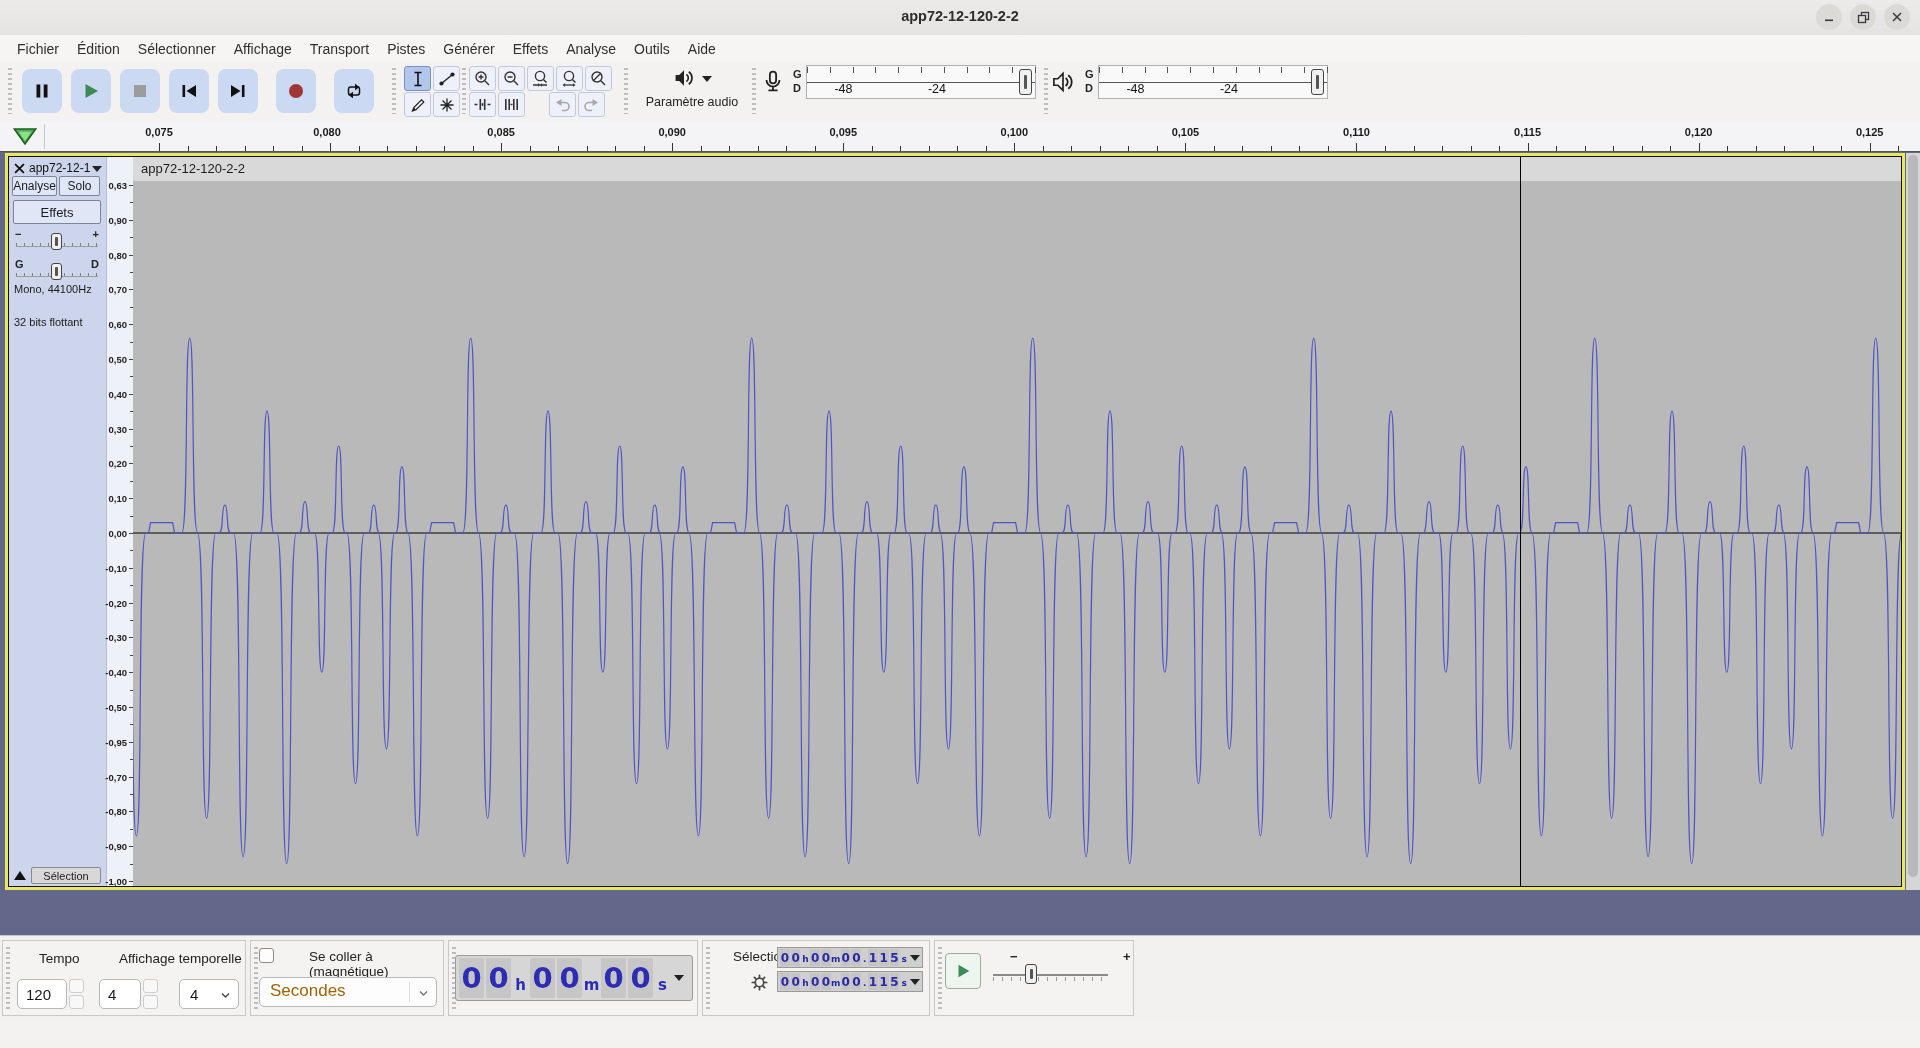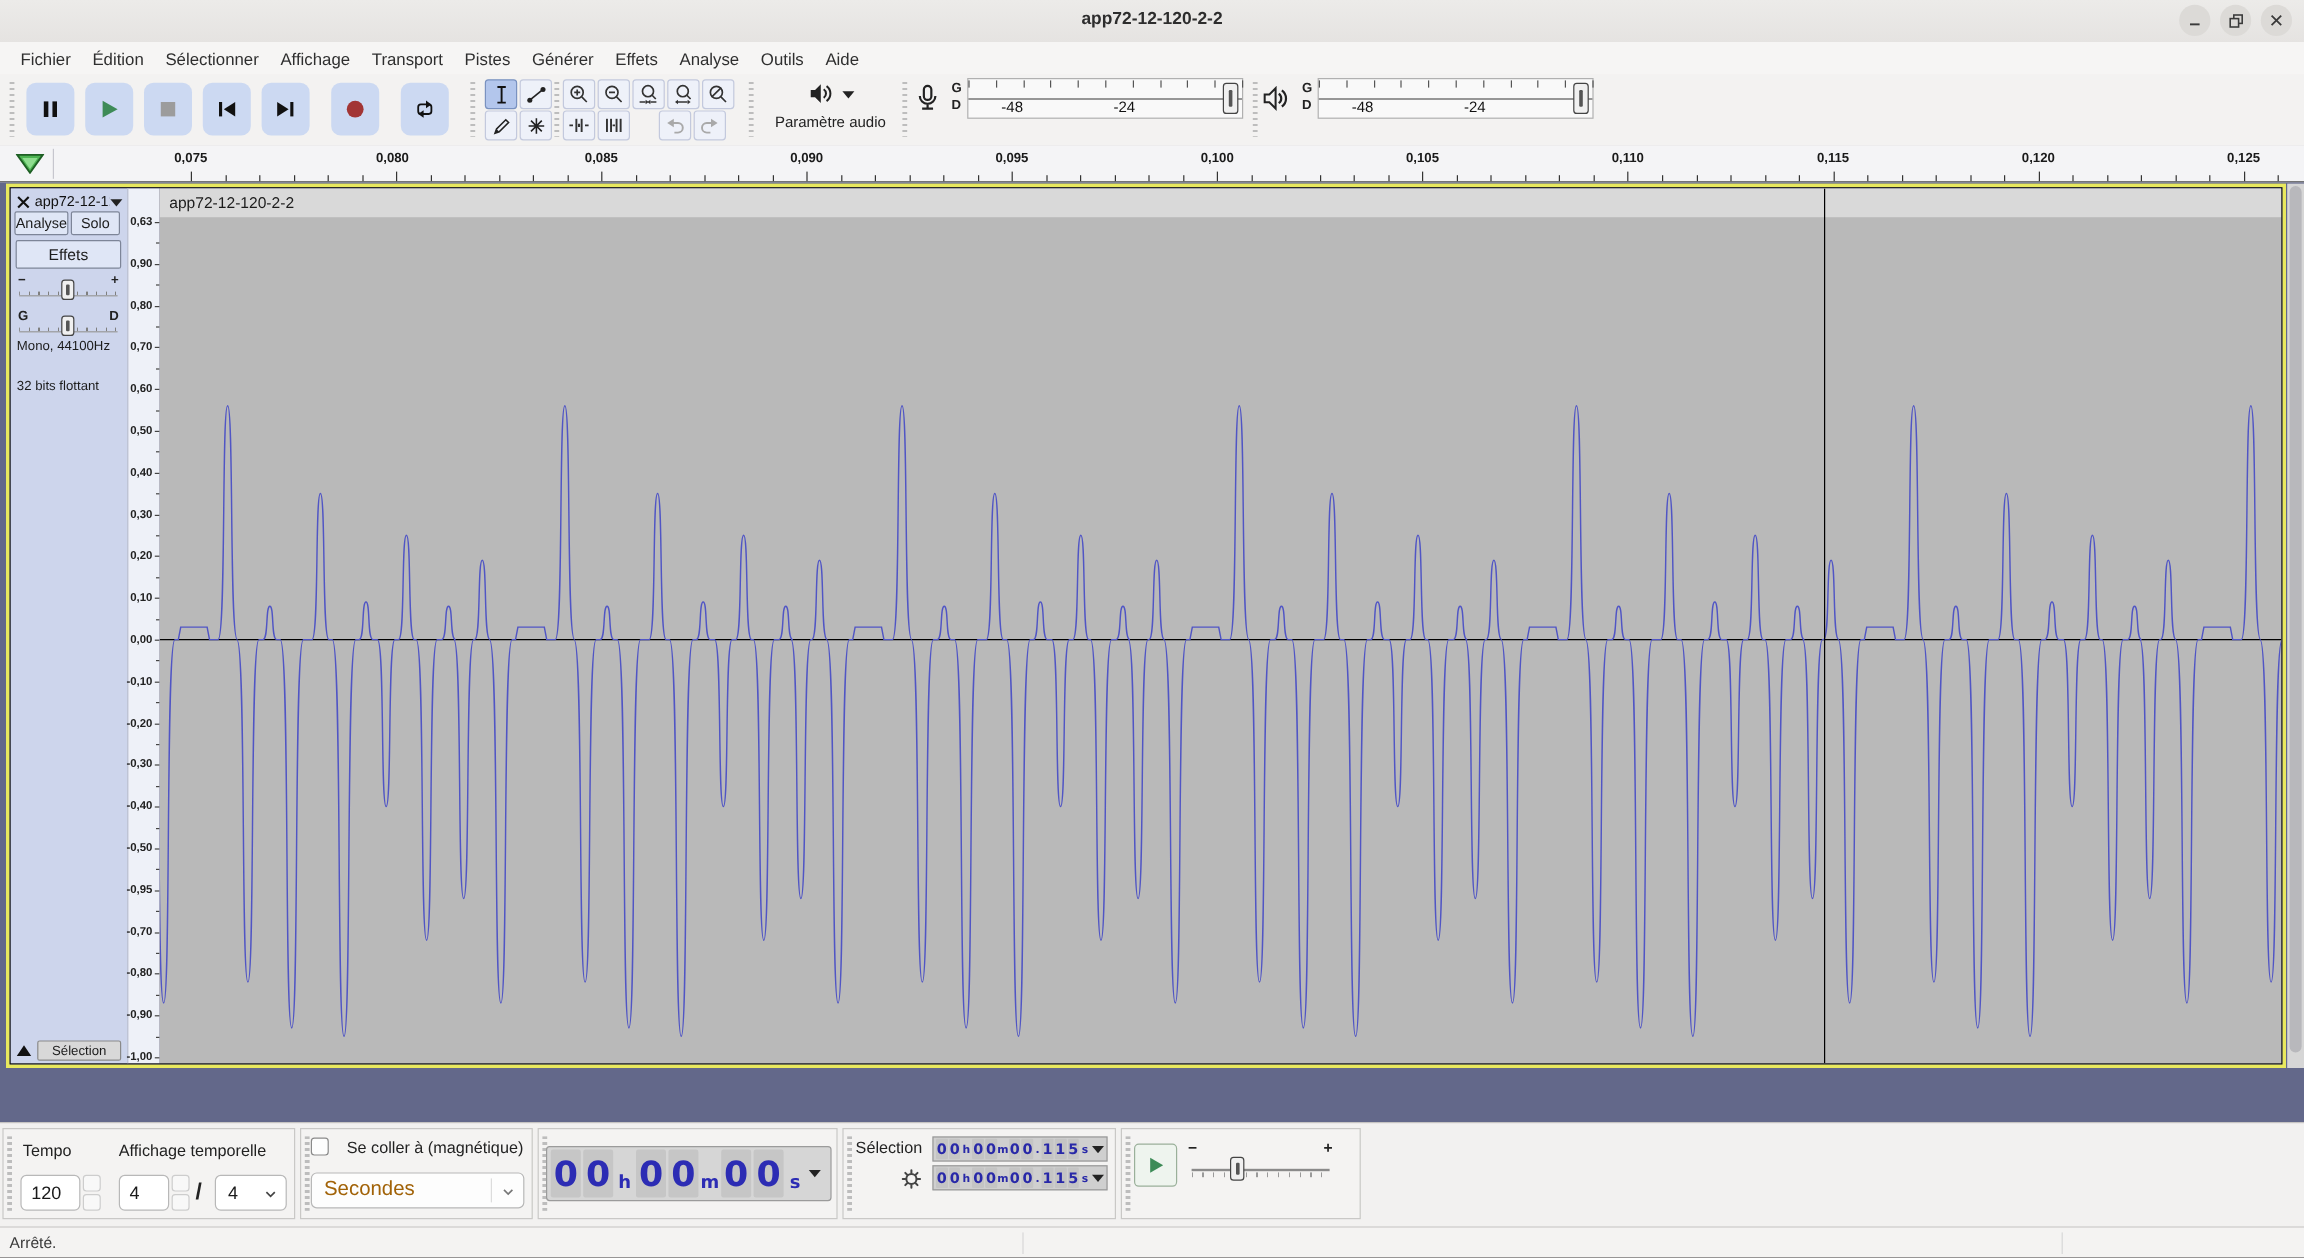--- a/index.html
+++ b/index.html
@@ -78,21 +78,21 @@
           border-bottom:9px solid #111;}
   .tri-down{width:0;height:0;border-left:5px solid transparent;border-right:5px solid transparent;
           border-top:6px solid #222;}
 
   
   .dock{position:absolute;left:0;top:935px;width:1920px;height:87px;background:#f2f1f0;
         border-top:1px solid #c6c4c2;box-sizing:border-box;}
   .section{position:absolute;top:4px;height:76px;border:1px solid #c9c8c6;background:#f4f3f2;box-sizing:border-box;}
   .dgrip{position:absolute;left:3px;top:6px;width:4px;height:62px;
         background:repeating-linear-gradient(180deg,#bdbdbd 0 2px,transparent 2px 5px);}
-  .dlabel{position:absolute;font-size:13.5px;color:#222;}
+  .dlabel{position:absolute;font-size:13.5px;color:#222;margin-left:20px;}
   .dinput{position:absolute;height:30px;border:1px solid #b8b8b8;border-radius:5px;background:#fff;
           font-family:"Liberation Sans",sans-serif;font-size:15px;color:#1a1a1a;padding:0 0 0 8px;box-sizing:border-box;}
   .spin{position:absolute;width:15px;height:14px;border:1px solid #cdcdcd;border-radius:3px;background:#f8f8f8;box-sizing:border-box;}
   .combo{position:absolute;height:30px;border:1px solid #b8b8b8;border-radius:5px;background:#fff;box-sizing:border-box;}
   .combo .val{position:absolute;left:10px;top:6px;font-size:15px;color:#1a1a1a;}
   .chev{position:absolute;width:9px;height:9px;}
   .chev svg{display:block;}
   .checkbox{position:absolute;width:15px;height:15px;border:1px solid #8a8a8a;border-radius:3px;background:#fdfdfd;box-sizing:border-box;}
   .bigtime{position:absolute;left:6px;top:14px;width:238px;height:46px;background:#d6d6d6;
            border:1px solid #9b9b9b;border-radius:3px;display:flex;align-items:center;padding:0 3px;box-sizing:border-box;}
@@ -669,18 +669,13 @@
       <div class="dlabel" style="left:55px;top:8px;font-weight:bold;font-size:13px;">−</div>
       <div class="dlabel" style="left:168px;top:8px;font-weight:bold;font-size:13px;">+</div>
       <div class="speed-track" style="left:58px;top:33px;width:115px;"></div>
       <div class="speed-ticks" style="left:58px;top:36px;width:115px;"></div>
       <div class="thumb" style="left:90px;top:23px;width:12px;height:20px;">
           <div class="slot"></div>
         </div>
     </div>
   </div>
 
-  <div class="statusbar">
-    <div class="status-text">Arrêté.</div>
-    <div class="ssep" style="left:852px;"></div>
-    <div class="ssep" style="left:1718px;"></div>
-  </div>
 </div>
 
 </body></html>

